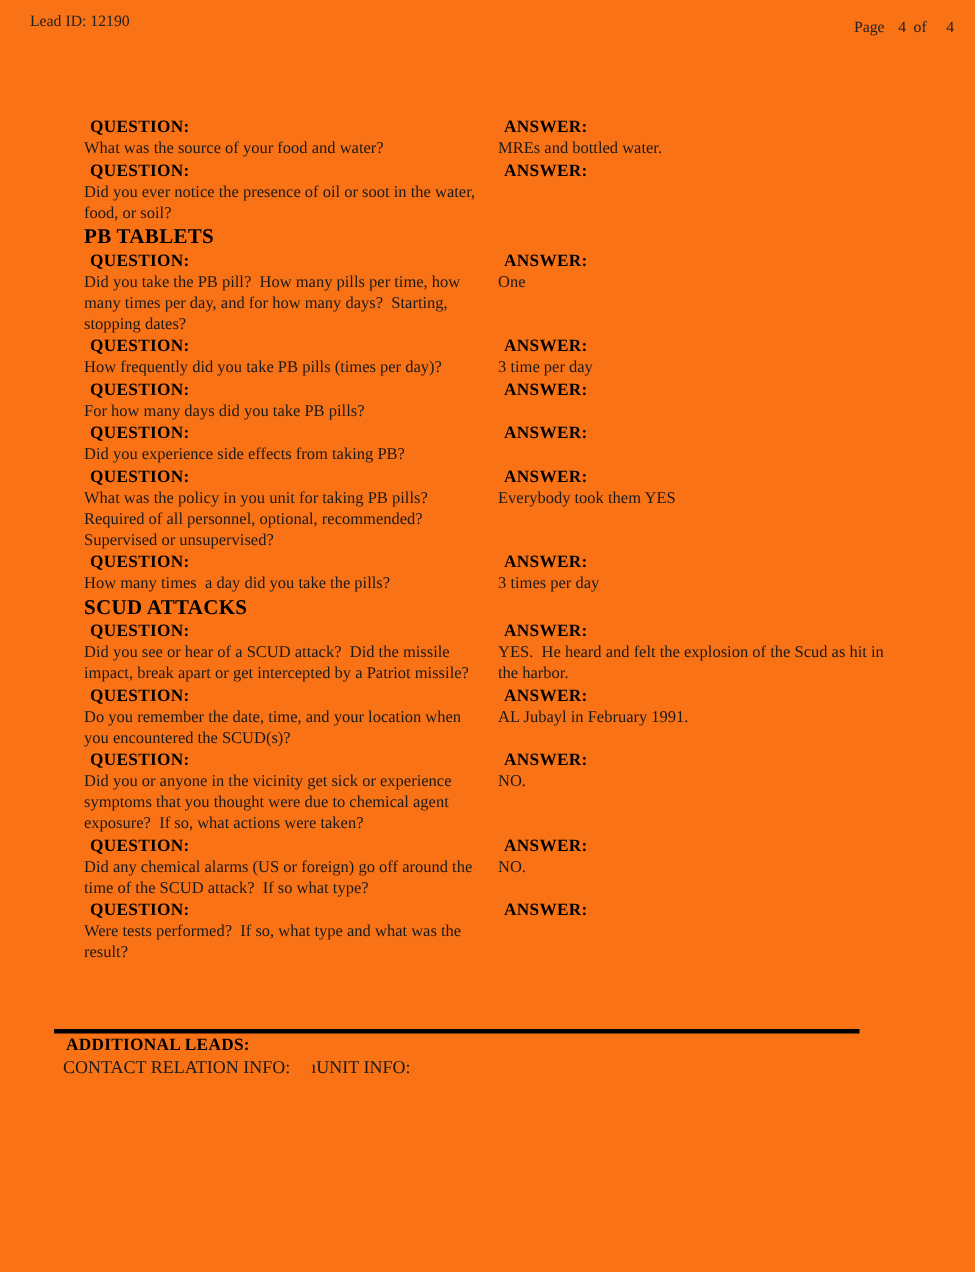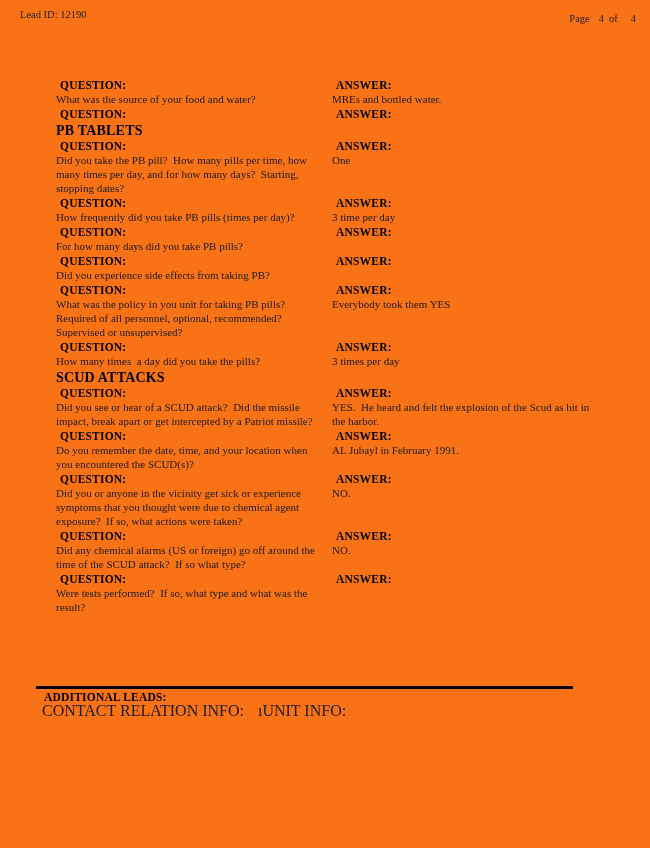--- a/index.html
+++ b/index.html
@@ -77,21 +77,21 @@
   .addl {
     font-weight: bold;
     font-size: 11.5px;
     line-height: 14px;
     color: #000;
     padding-left: 8px;
     margin-top: 1px;
     letter-spacing: 0.2px;
   }
   .contact-line {
-    font-size: 16px;
+    font-size: 12px;
     line-height: 14px;
     display: flex;
     padding-left: 6px;
     color: #1a1a1a;
   }
   .unit { margin-left: 14px; }
 </style>
 </head>
 <body>
 
@@ -115,20 +115,21 @@
       </div>
       <div class="acol">
         <div class="lab">ANSWER:</div>
         <div class="txt">MREs and bottled water.</div>
       </div>
     </div>
 
     <div class="qa-row">
       <div class="qcol">
         <div class="lab">QUESTION:</div>
+        <div class="txt">Did you ever notice the presence of oil or soot in the water, food, or soil?</div>
       </div>
       <div class="acol">
         <div class="lab">ANSWER:</div>
         <div class="txt"></div>
       </div>
     </div>
 
     <div class="sec-title">PB TABLETS</div>
 
     <div class="qa-row">

